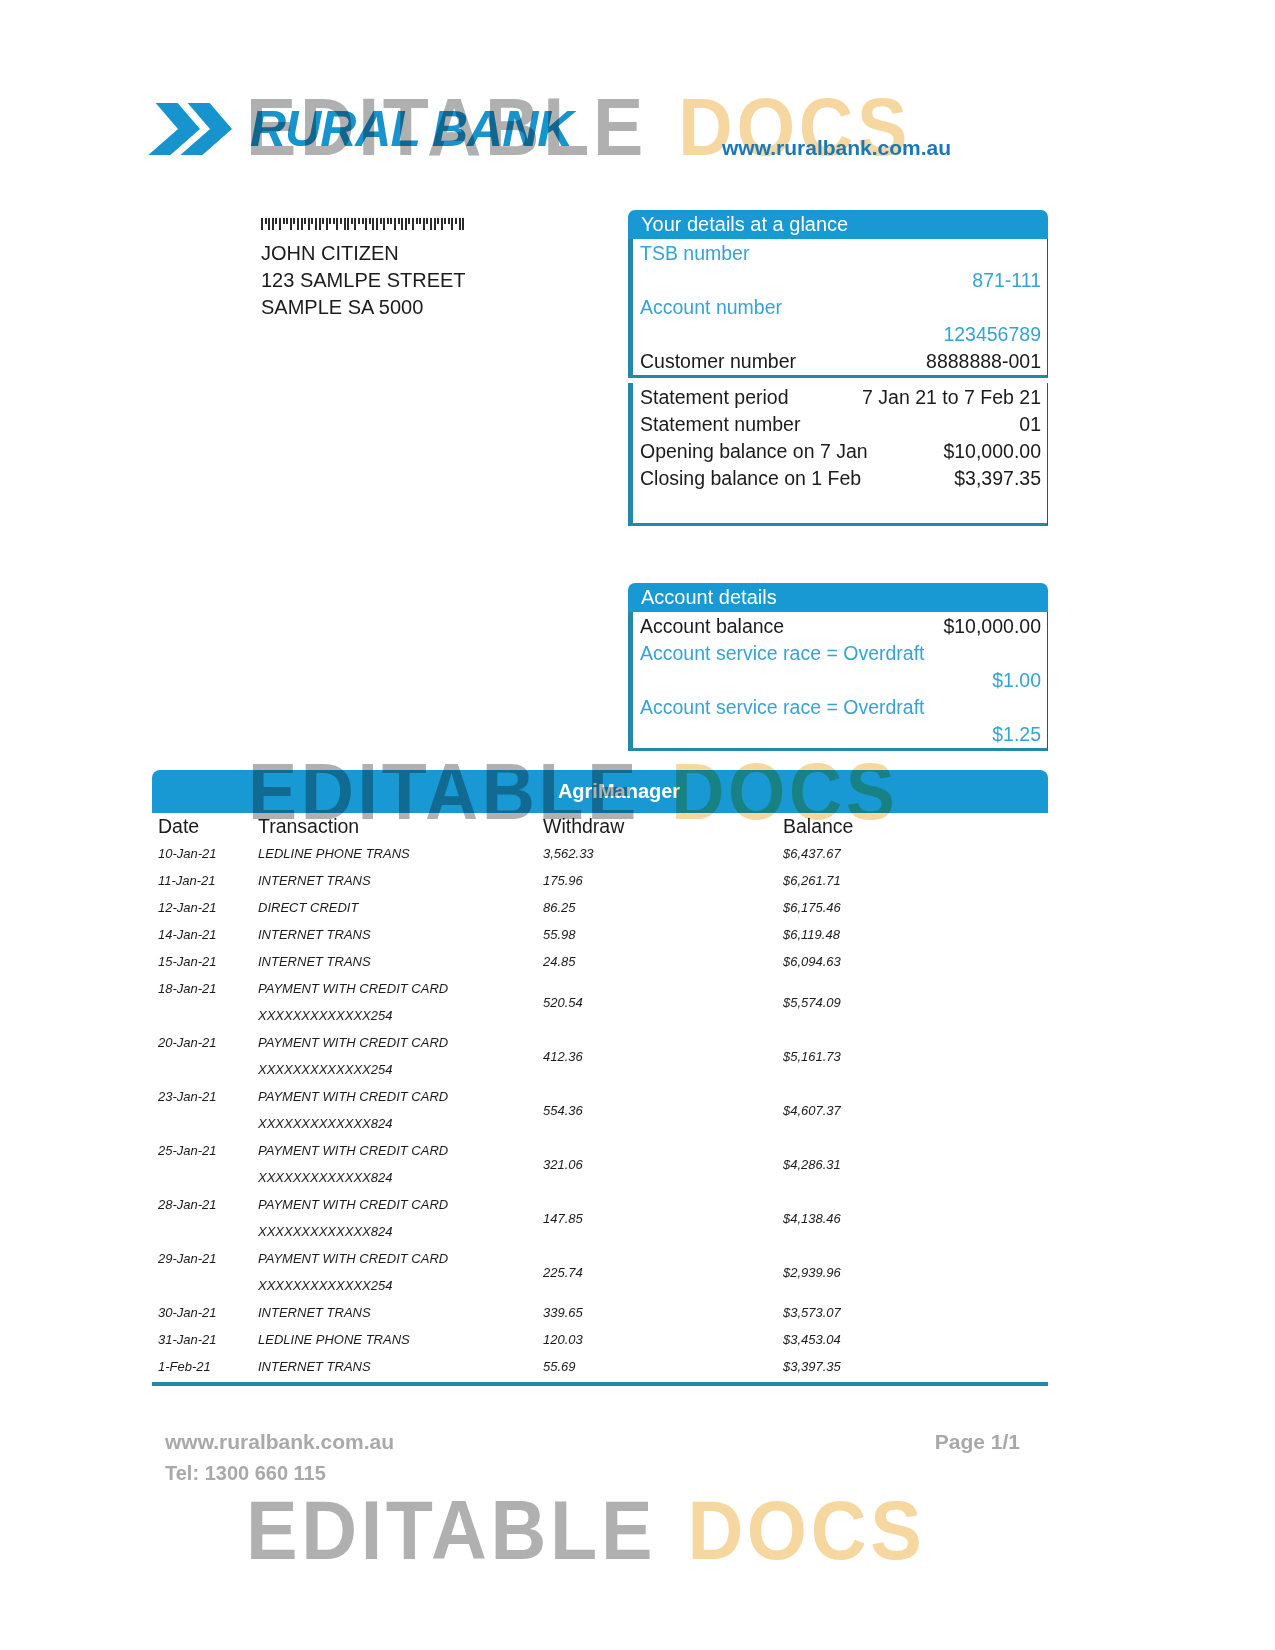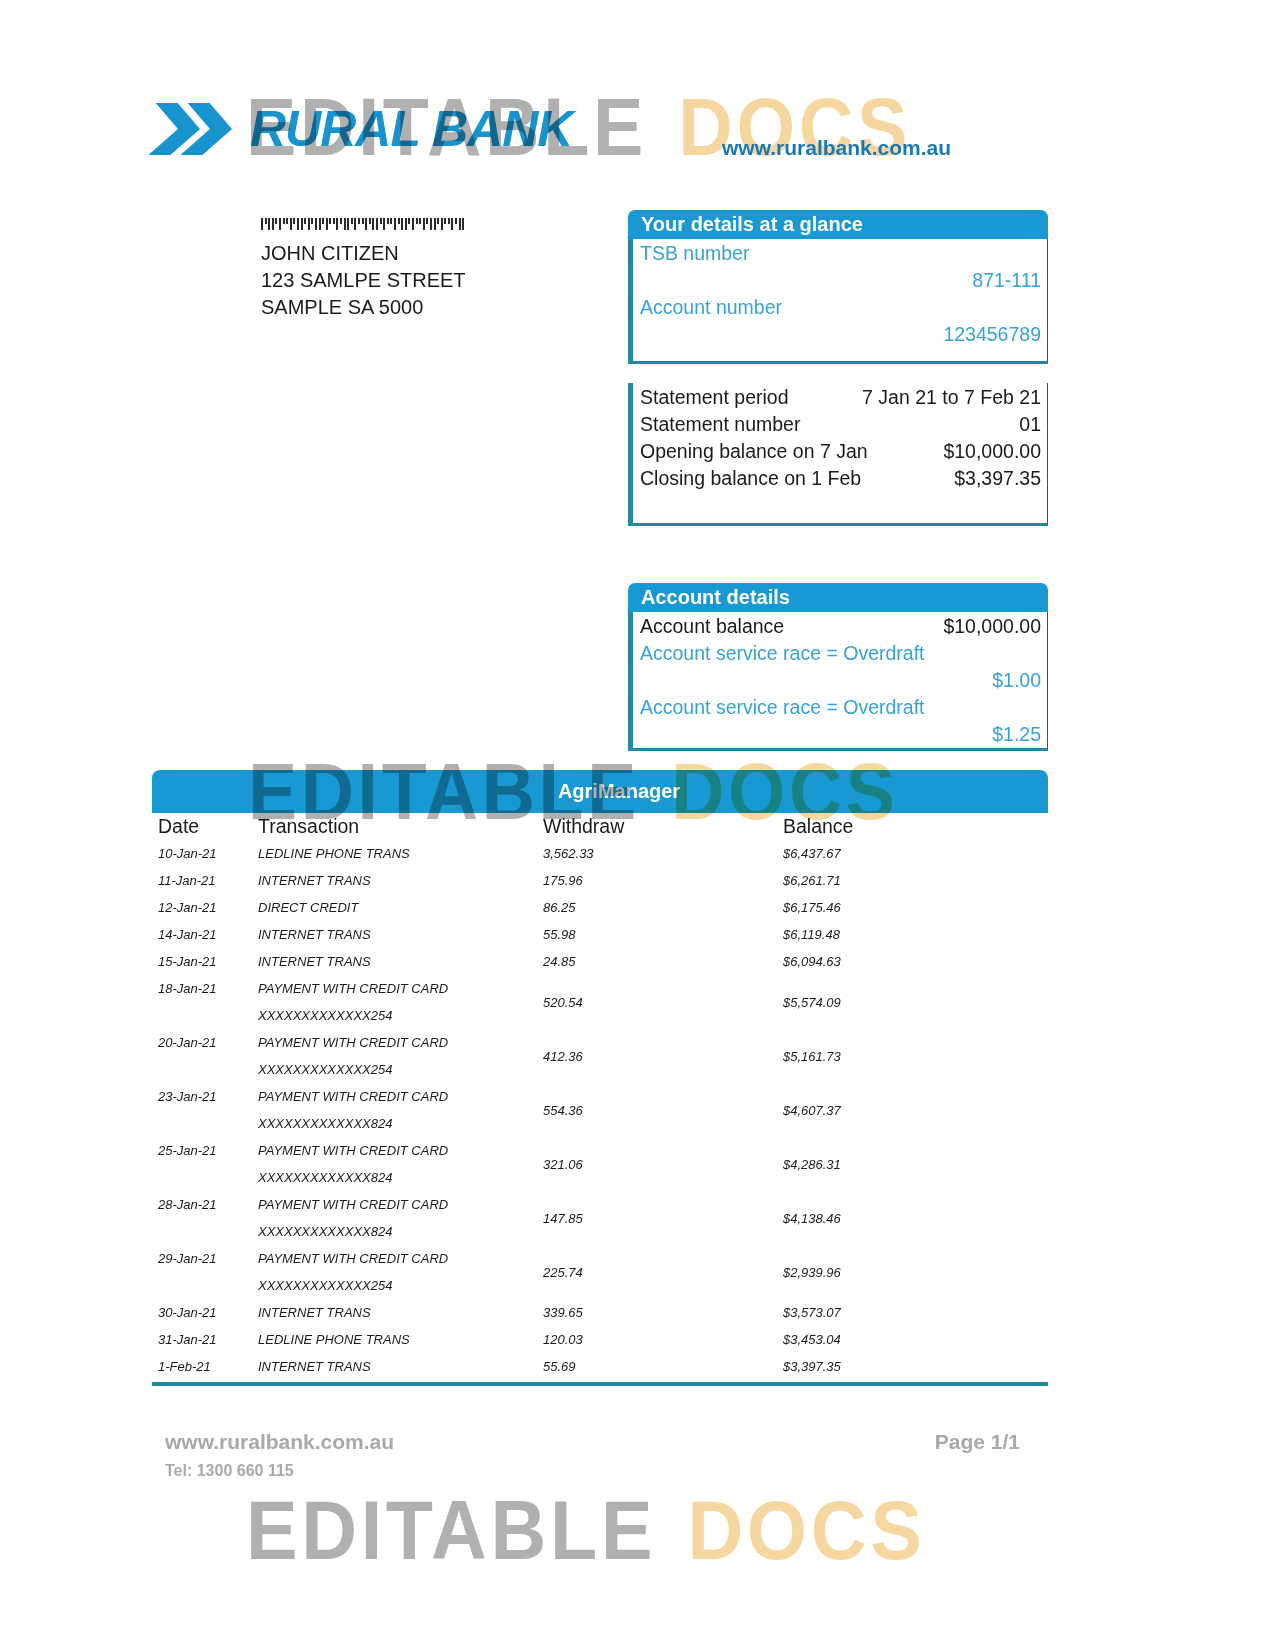--- a/index.html
+++ b/index.html
@@ -44,21 +44,21 @@
   .address{position:absolute;left:261px;top:218px;z-index:2;}
   .barcode{height:14px;margin-bottom:8px;}
   .bar{display:inline-block;width:2px;margin-right:1.6px;vertical-align:top;background:#2a2a2a;}
   .bar.tall{height:12px;}
   .bar.short{height:6px;}
   .addr-line{font-size:20px;line-height:27px;color:#1b1b1b;}
   
   .box{position:absolute;left:628px;width:420px;z-index:2;}
   .box-header{
     background:#1899d3;color:#ffffff;
-    font-size:20px;font-weight:700;
+    font-size:20px;font-weight:400;
     height:29px;line-height:29px;
     padding-left:13px;
     border-radius:7px 7px 0 0;
   }
   .box-body{
     border-left:5px solid #2489a6;
     border-right:1px solid #4a4a4a;
     border-bottom:3px solid #2489a6;
     padding:1px 6px 0 7px;
     box-sizing:border-box;
@@ -88,21 +88,21 @@
   .t-head{font-size:19.5px;line-height:29px;color:#1b1b1b;}
   .t-body .t-row{font-size:13px;font-style:italic;}
   .c{line-height:27px;}
   .c-date{width:100px;align-self:flex-start;}
   .c-desc{width:285px;}
   .c-withdraw{width:240px;}
   .c-balance{width:265px;}
   .t-bottom{border-bottom:4px solid #2489a6;margin-top:2px;}
   
   .footer-url{position:absolute;left:165px;top:1430px;font-size:21px;font-weight:700;color:#a9a9a9;z-index:2;}
-  .footer-tel{position:absolute;left:165px;top:1462px;font-size:16px;font-weight:700;color:#a9a9a9;z-index:2;}
+  .footer-tel{position:absolute;left:165px;top:1462px;font-size:20px;font-weight:700;color:#a9a9a9;z-index:2;}
   .footer-page{position:absolute;right:255px;top:1430px;font-size:21px;font-weight:700;color:#a9a9a9;z-index:2;}
 </style>
 </head>
 <body>
 
 <div class="page">
 
   <div class="wm wm-header">
     <span class="wm-gray">EDITABLE</span><span class="wm-tan">DOCS</span>
   </div>
@@ -132,20 +132,24 @@
   <section class="box box-details">
     <div class="box-header">Your details at a glance</div>
     <div class="box-body">
       <div class="box-row blue-text">
         <span class="lbl">TSB number</span>
         <span class="val">871-111</span>
       </div>
       <div class="box-row blue-text">
         <span class="lbl">Account number</span>
         <span class="val">123456789</span>
+      </div>
+      <div class="box-row">
+        <span class="lbl">Customer number</span>
+        <span class="val">8888888-001</span>
       </div>
     </div>
   </section>
 
   <section class="box box-summary">
     <div class="box-body">
       <div class="box-row">
         <span class="lbl">Statement period</span>
         <span class="val">7 Jan 21 to 7 Feb 21</span>
       </div>

